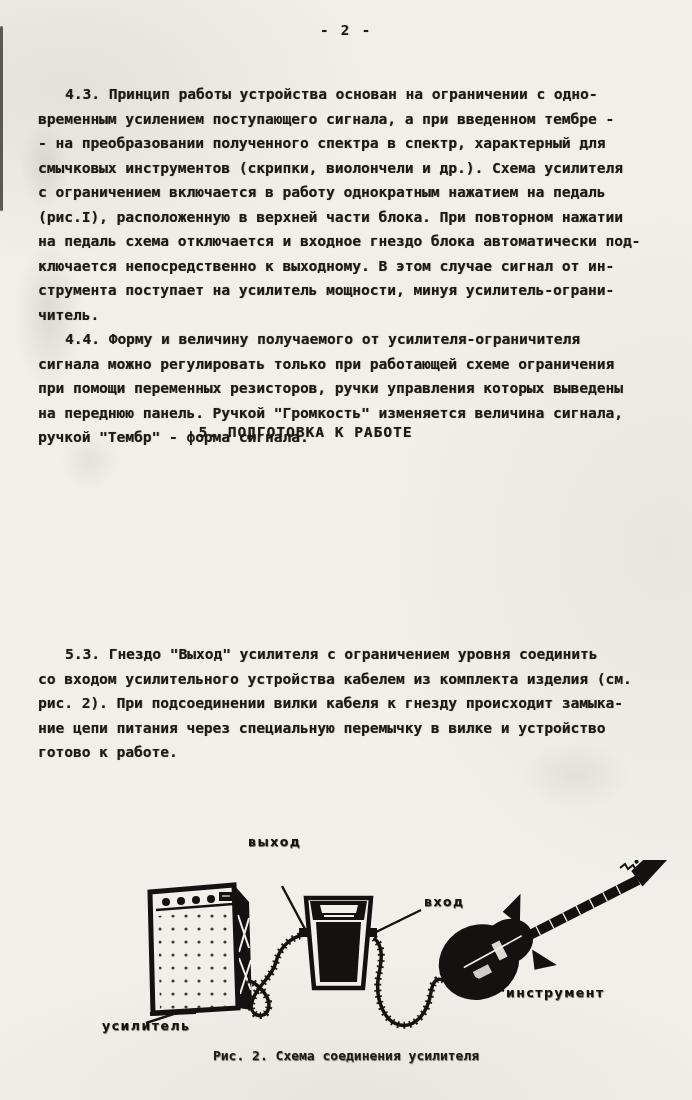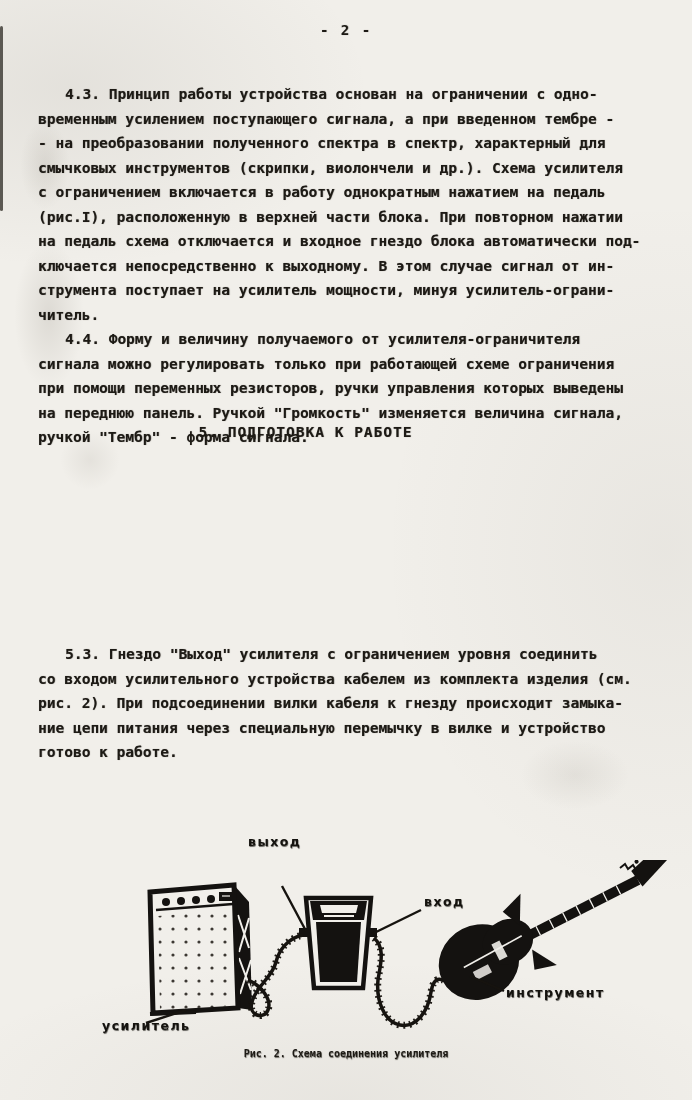--- a/index.html
+++ b/index.html
@@ -33,21 +33,21 @@
     text-shadow:0.4px 0.4px 0.8px rgba(30,26,20,0.55);
   }
   .fig-label {
     position:absolute;
     font-family:"DejaVu Sans", sans-serif;
     font-weight:800; font-size:12.5px; letter-spacing:1.5px; color:#14120e;
     text-shadow:0.5px 0.5px 0.7px rgba(20,18,14,0.6);
   }
   .caption {
     position:absolute; top:1048px; left:0; width:692px; text-align:center;
-    font-size:10px; font-weight:700;
+    font-size:13px; font-weight:700;
     text-shadow:0.5px 0.5px 0.9px rgba(30,26,20,0.6);
   }
   .figure-svg { position:absolute; left:0; top:860px; }
   .streak-left {
     position:absolute; left:0; top:26px; width:3px; height:185px;
     background:#37342e; border-radius:2px; opacity:0.8;
   }
   .smudge { position:absolute; border-radius:50%; pointer-events:none; }
   .smudge.s1 { left:14px; top:240px; width:70px; height:150px;
     background:radial-gradient(ellipse at center, rgba(115,108,96,0.16), transparent 70%); }

